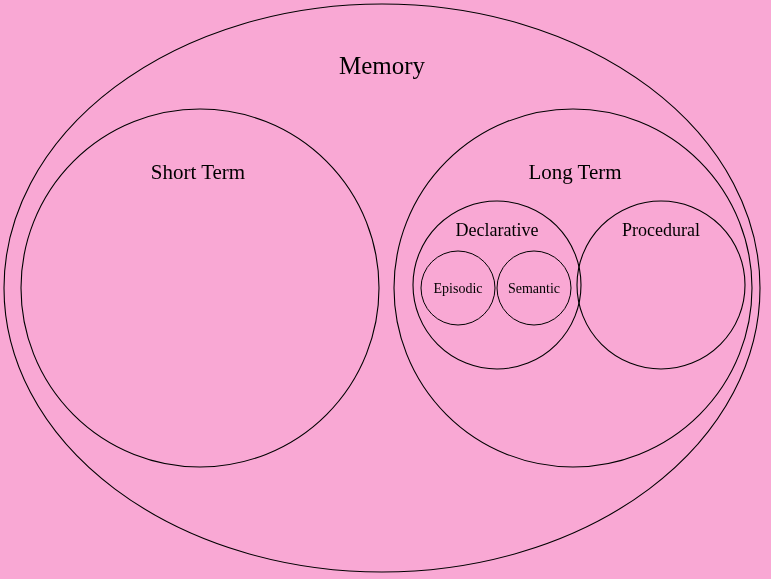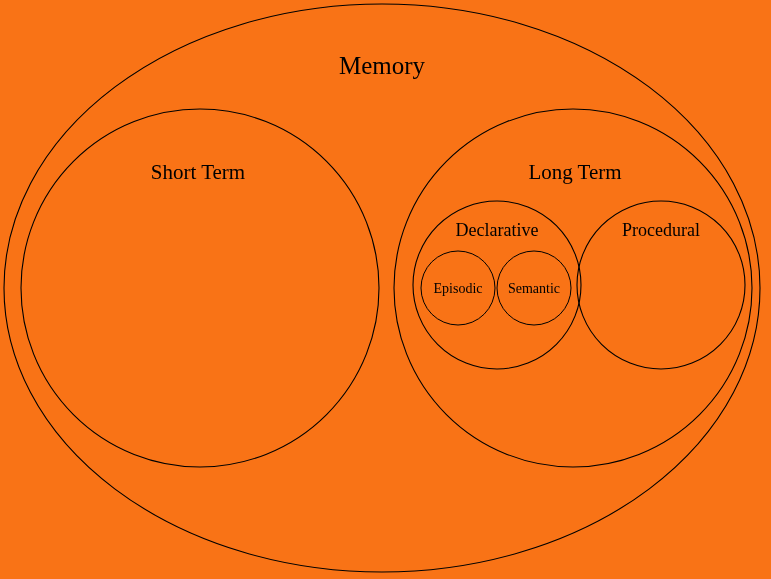--- a/index.html
+++ b/index.html
@@ -4,21 +4,21 @@
 <style>
   html, body {
     margin: 0;
     padding: 0;
     background: #ffffff;
   }
   #diagram-root {
     position: relative;
     width: 771px;
     height: 579px;
-    background: #f97316;
+    background: #f9a8d4;
     overflow: hidden;
     font-family: "Liberation Serif", "DejaVu Serif", serif;
   }
   svg.euler-canvas {
     position: absolute;
     top: 0;
     left: 0;
     width: 771px;
     height: 579px;
     display: block;

